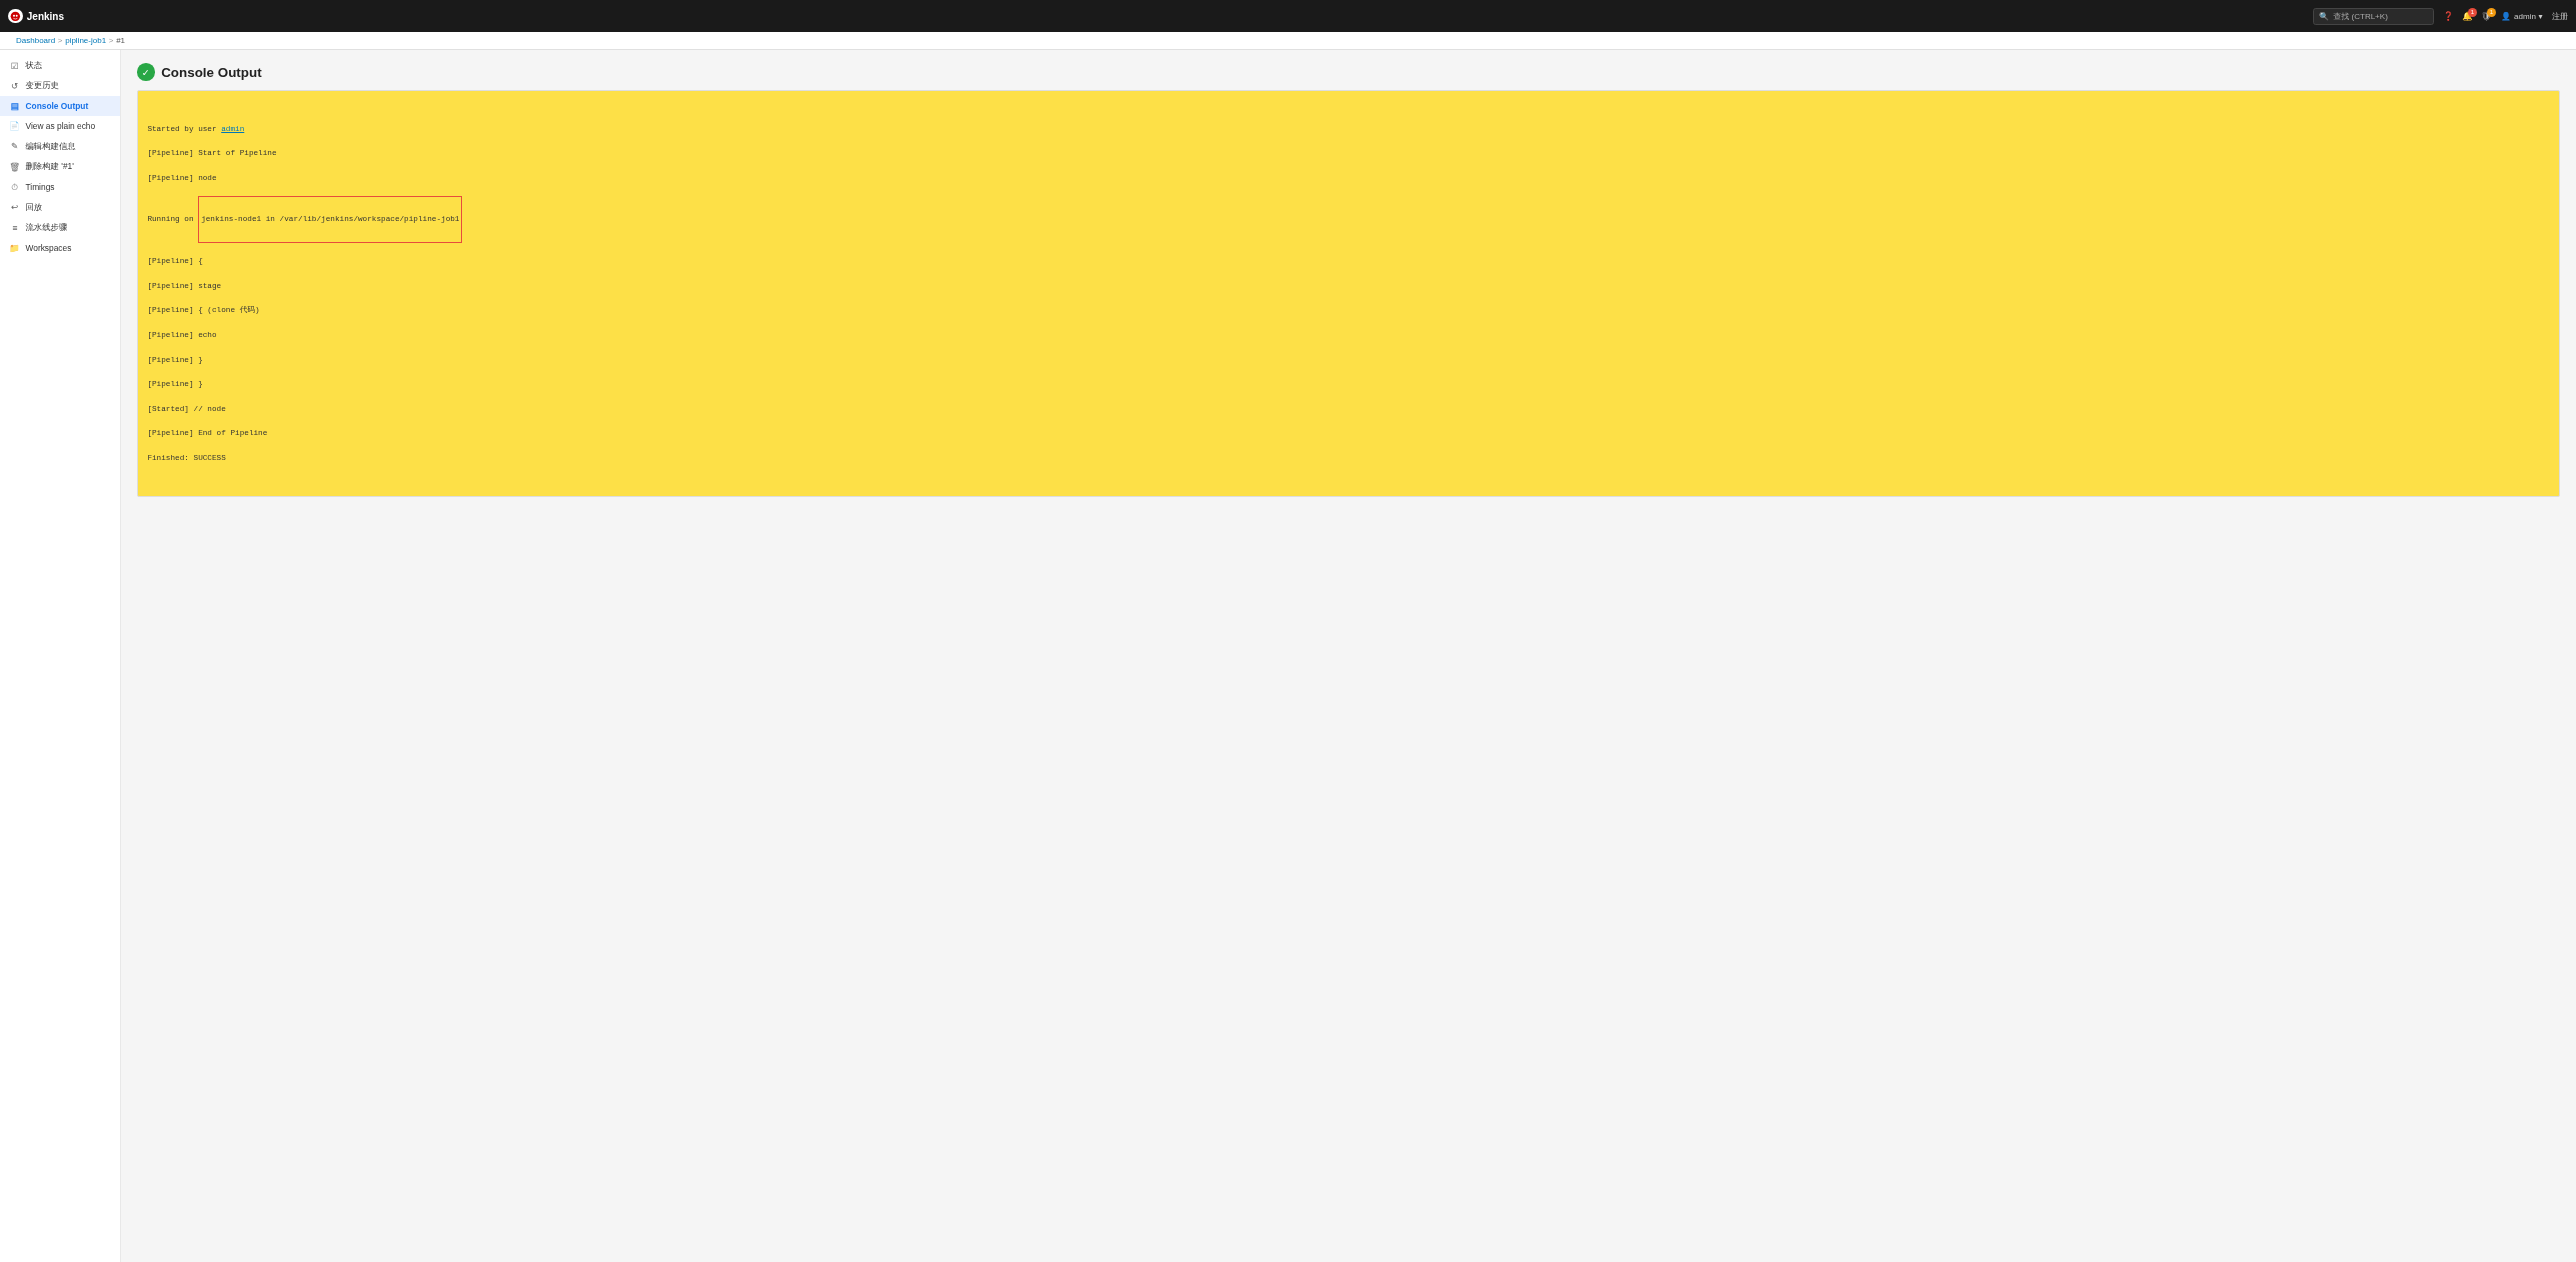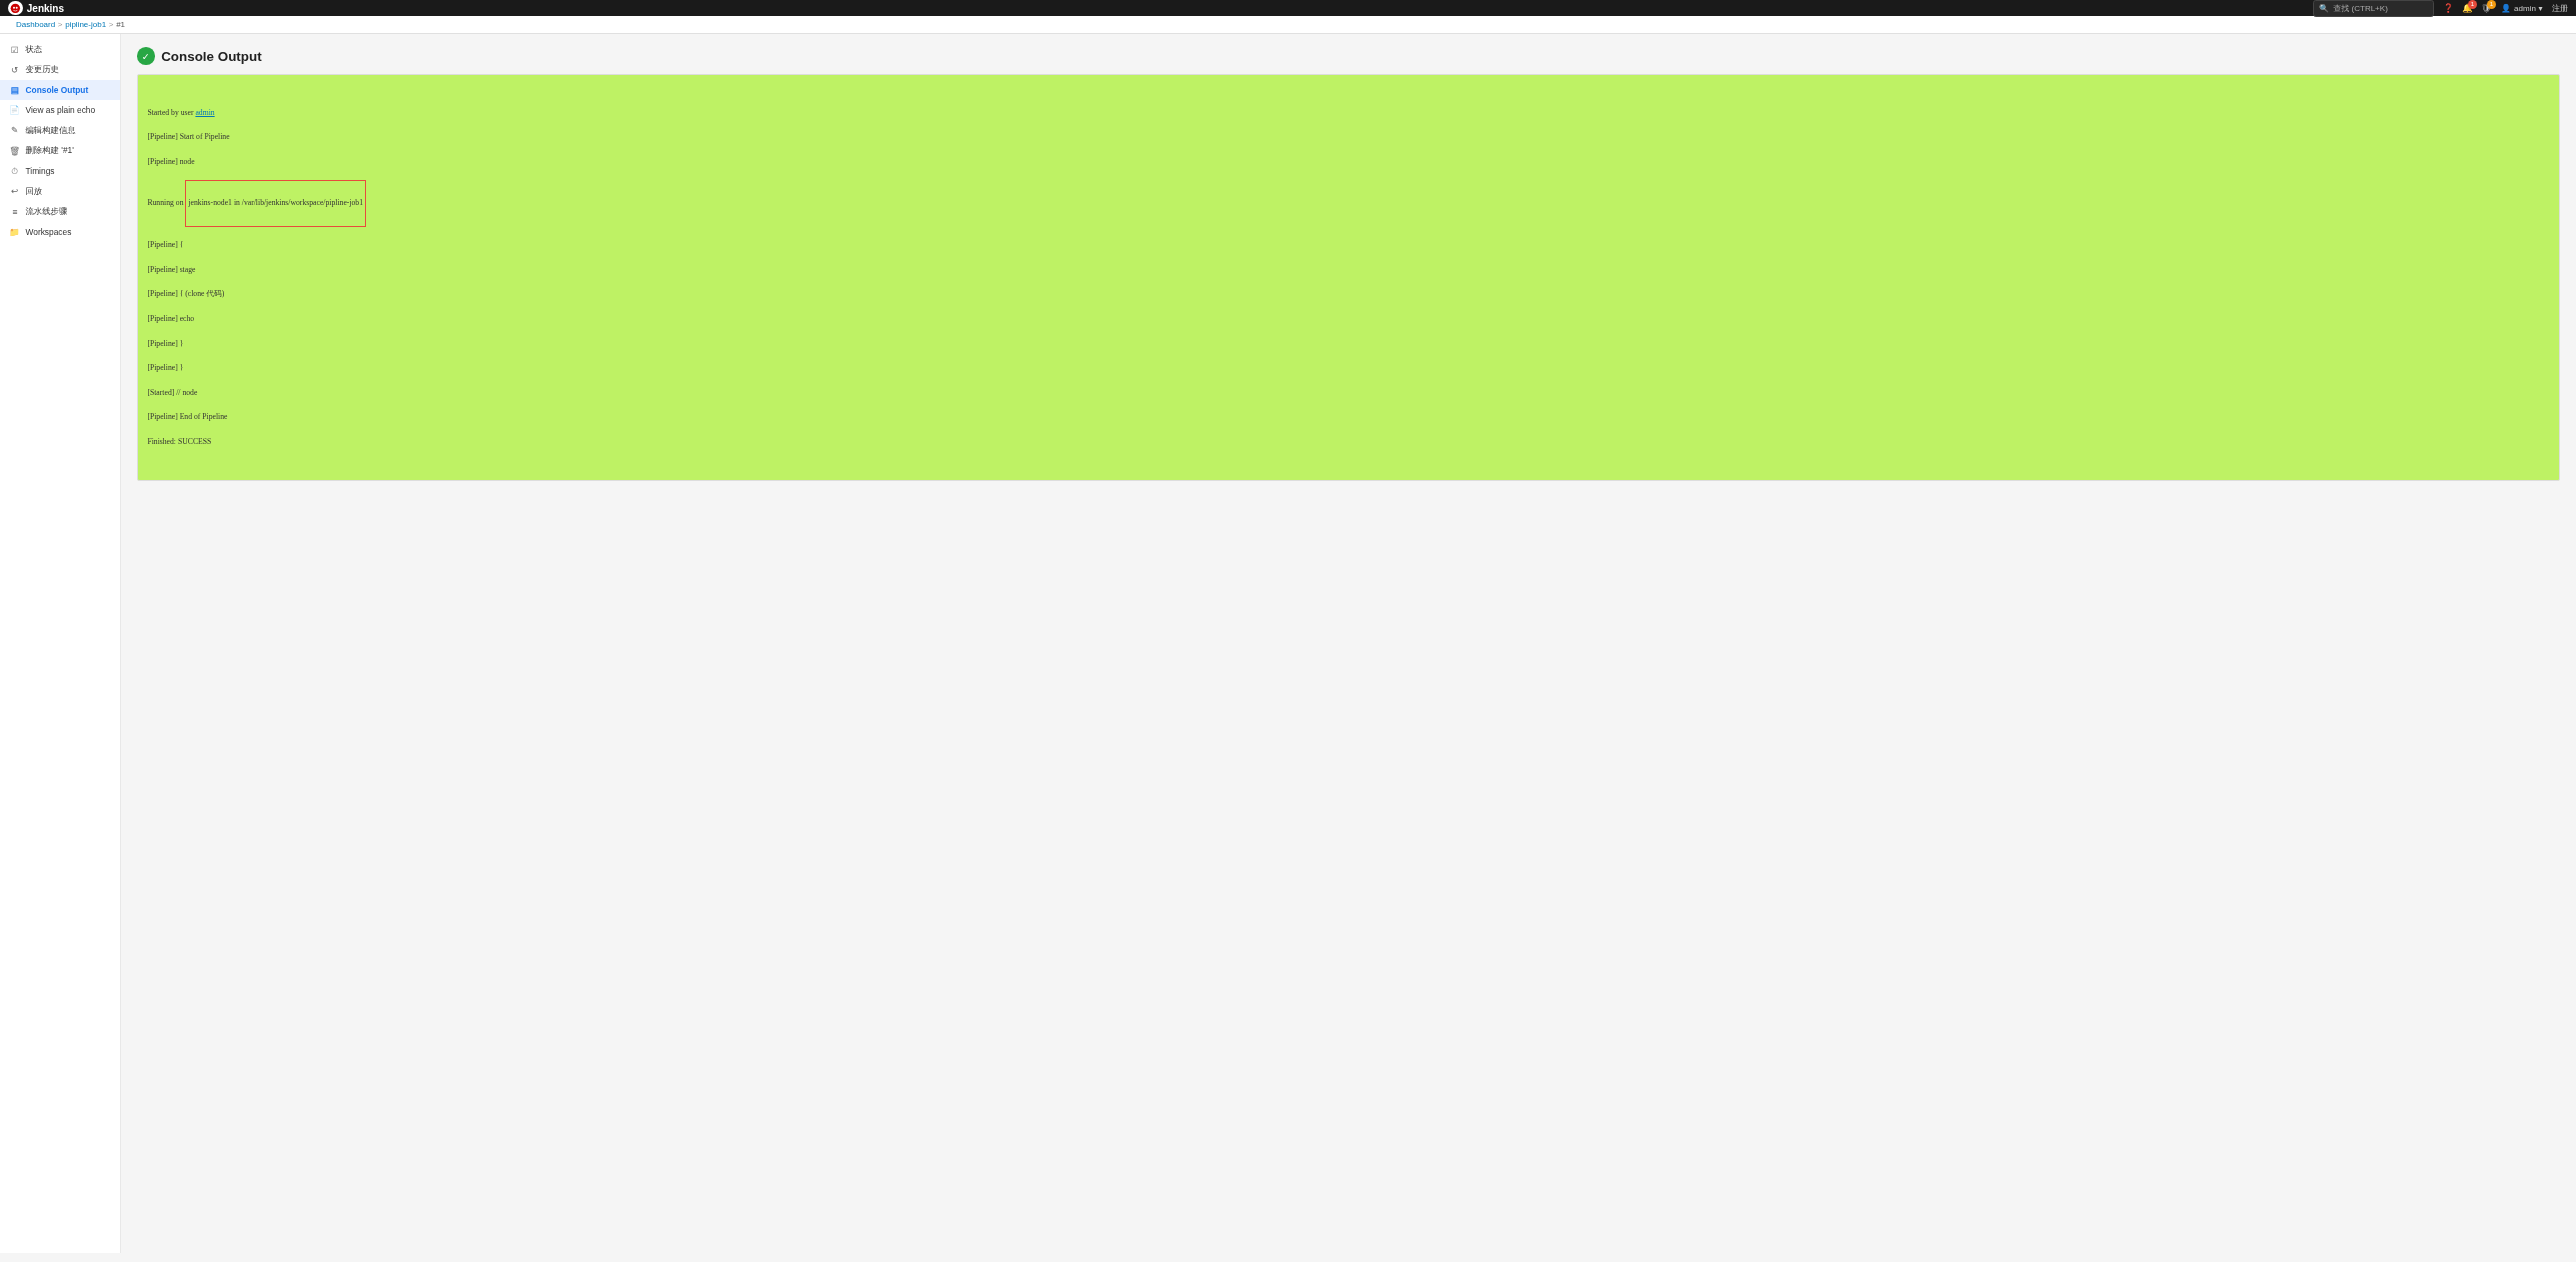--- a/index.html
+++ b/index.html
@@ -4,21 +4,21 @@
   <style>
     * { margin: 0; padding: 0; box-sizing: border-box; }
     body { font-family: -apple-system, BlinkMacSystemFont, 'Segoe UI', sans-serif; font-size: 8.7px; background: #f5f5f5; color: #333; }
 
     
     .topnav {
       background: #1a1a1a;
       height: 14px;
       display: flex;
       align-items: center;
-      padding: 8px 8px;
+      padding: 16px 8px;
       justify-content: space-between;
       color: #fff;
     }
     .topnav-left { display: flex; align-items: center; gap: 5.4px; }
     .jenkins-logo { display: flex; align-items: center; gap: 4px; font-weight: bold; font-size: 10px; color: #fff; }
     .jenkins-logo .logo-icon { width: 14.8px; height: 14.8px; background: #fff; border-radius: 50%; display: flex; align-items: center; justify-content: center; }
     .topnav-right { display: flex; align-items: center; gap: 9.4px; }
     .search-box {
       background: #2a2a2a;
       border: 0.7px solid #444;
@@ -116,25 +116,25 @@
       flex-shrink: 0;
     }
     .page-title-text {
       font-size: 13.4px;
       font-weight: 700;
       color: #222;
     }
 
     
     .console-box {
-      background: #bef264;
+      background: #fde047;
       border: 0.7px solid #ddd;
       border-radius: 2px;
       padding: 6.7px 9.4px;
-      font-family: Liberation Serif, serif;
+      font-family: Liberation Mono, monospace;
       font-size: 7.7px;
       color: #333;
       line-height: 1.6;
       white-space: pre-wrap;
     }
     .console-line { display: block; }
     .console-line.echo-line { font-weight: bold; color: #222; }
     .console-line.finished-line { color: #333; }
   </style>
 </head>

